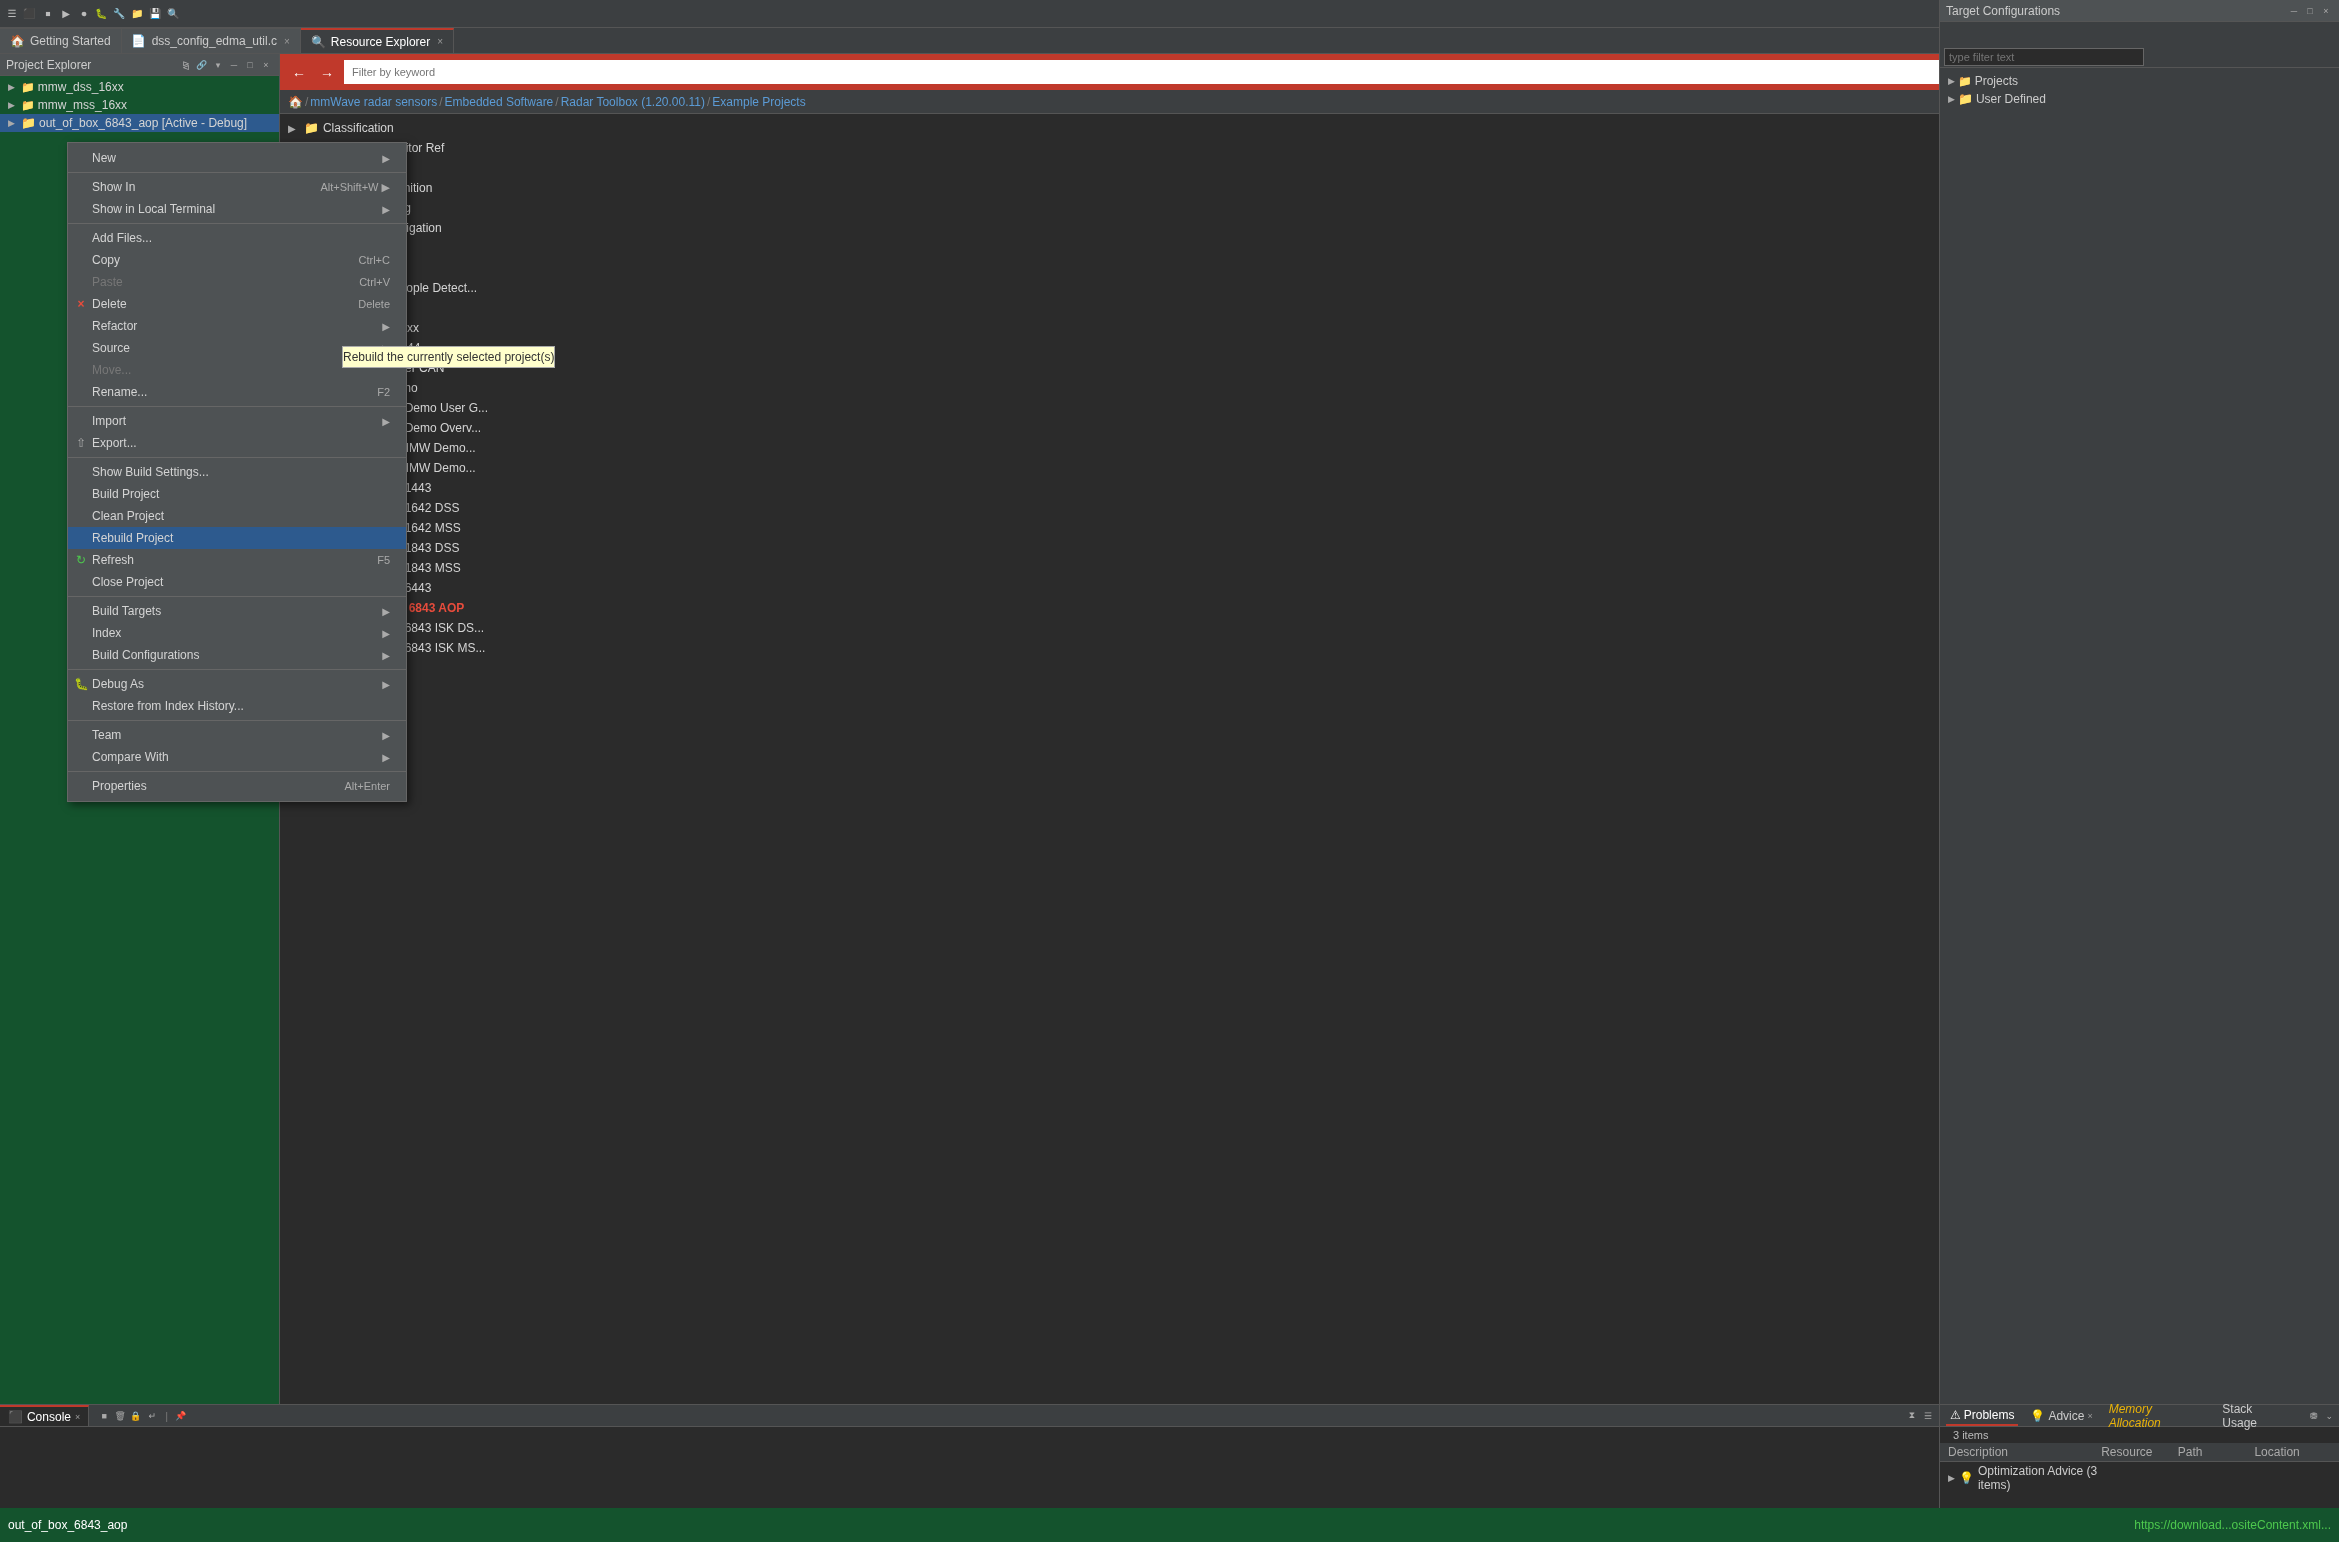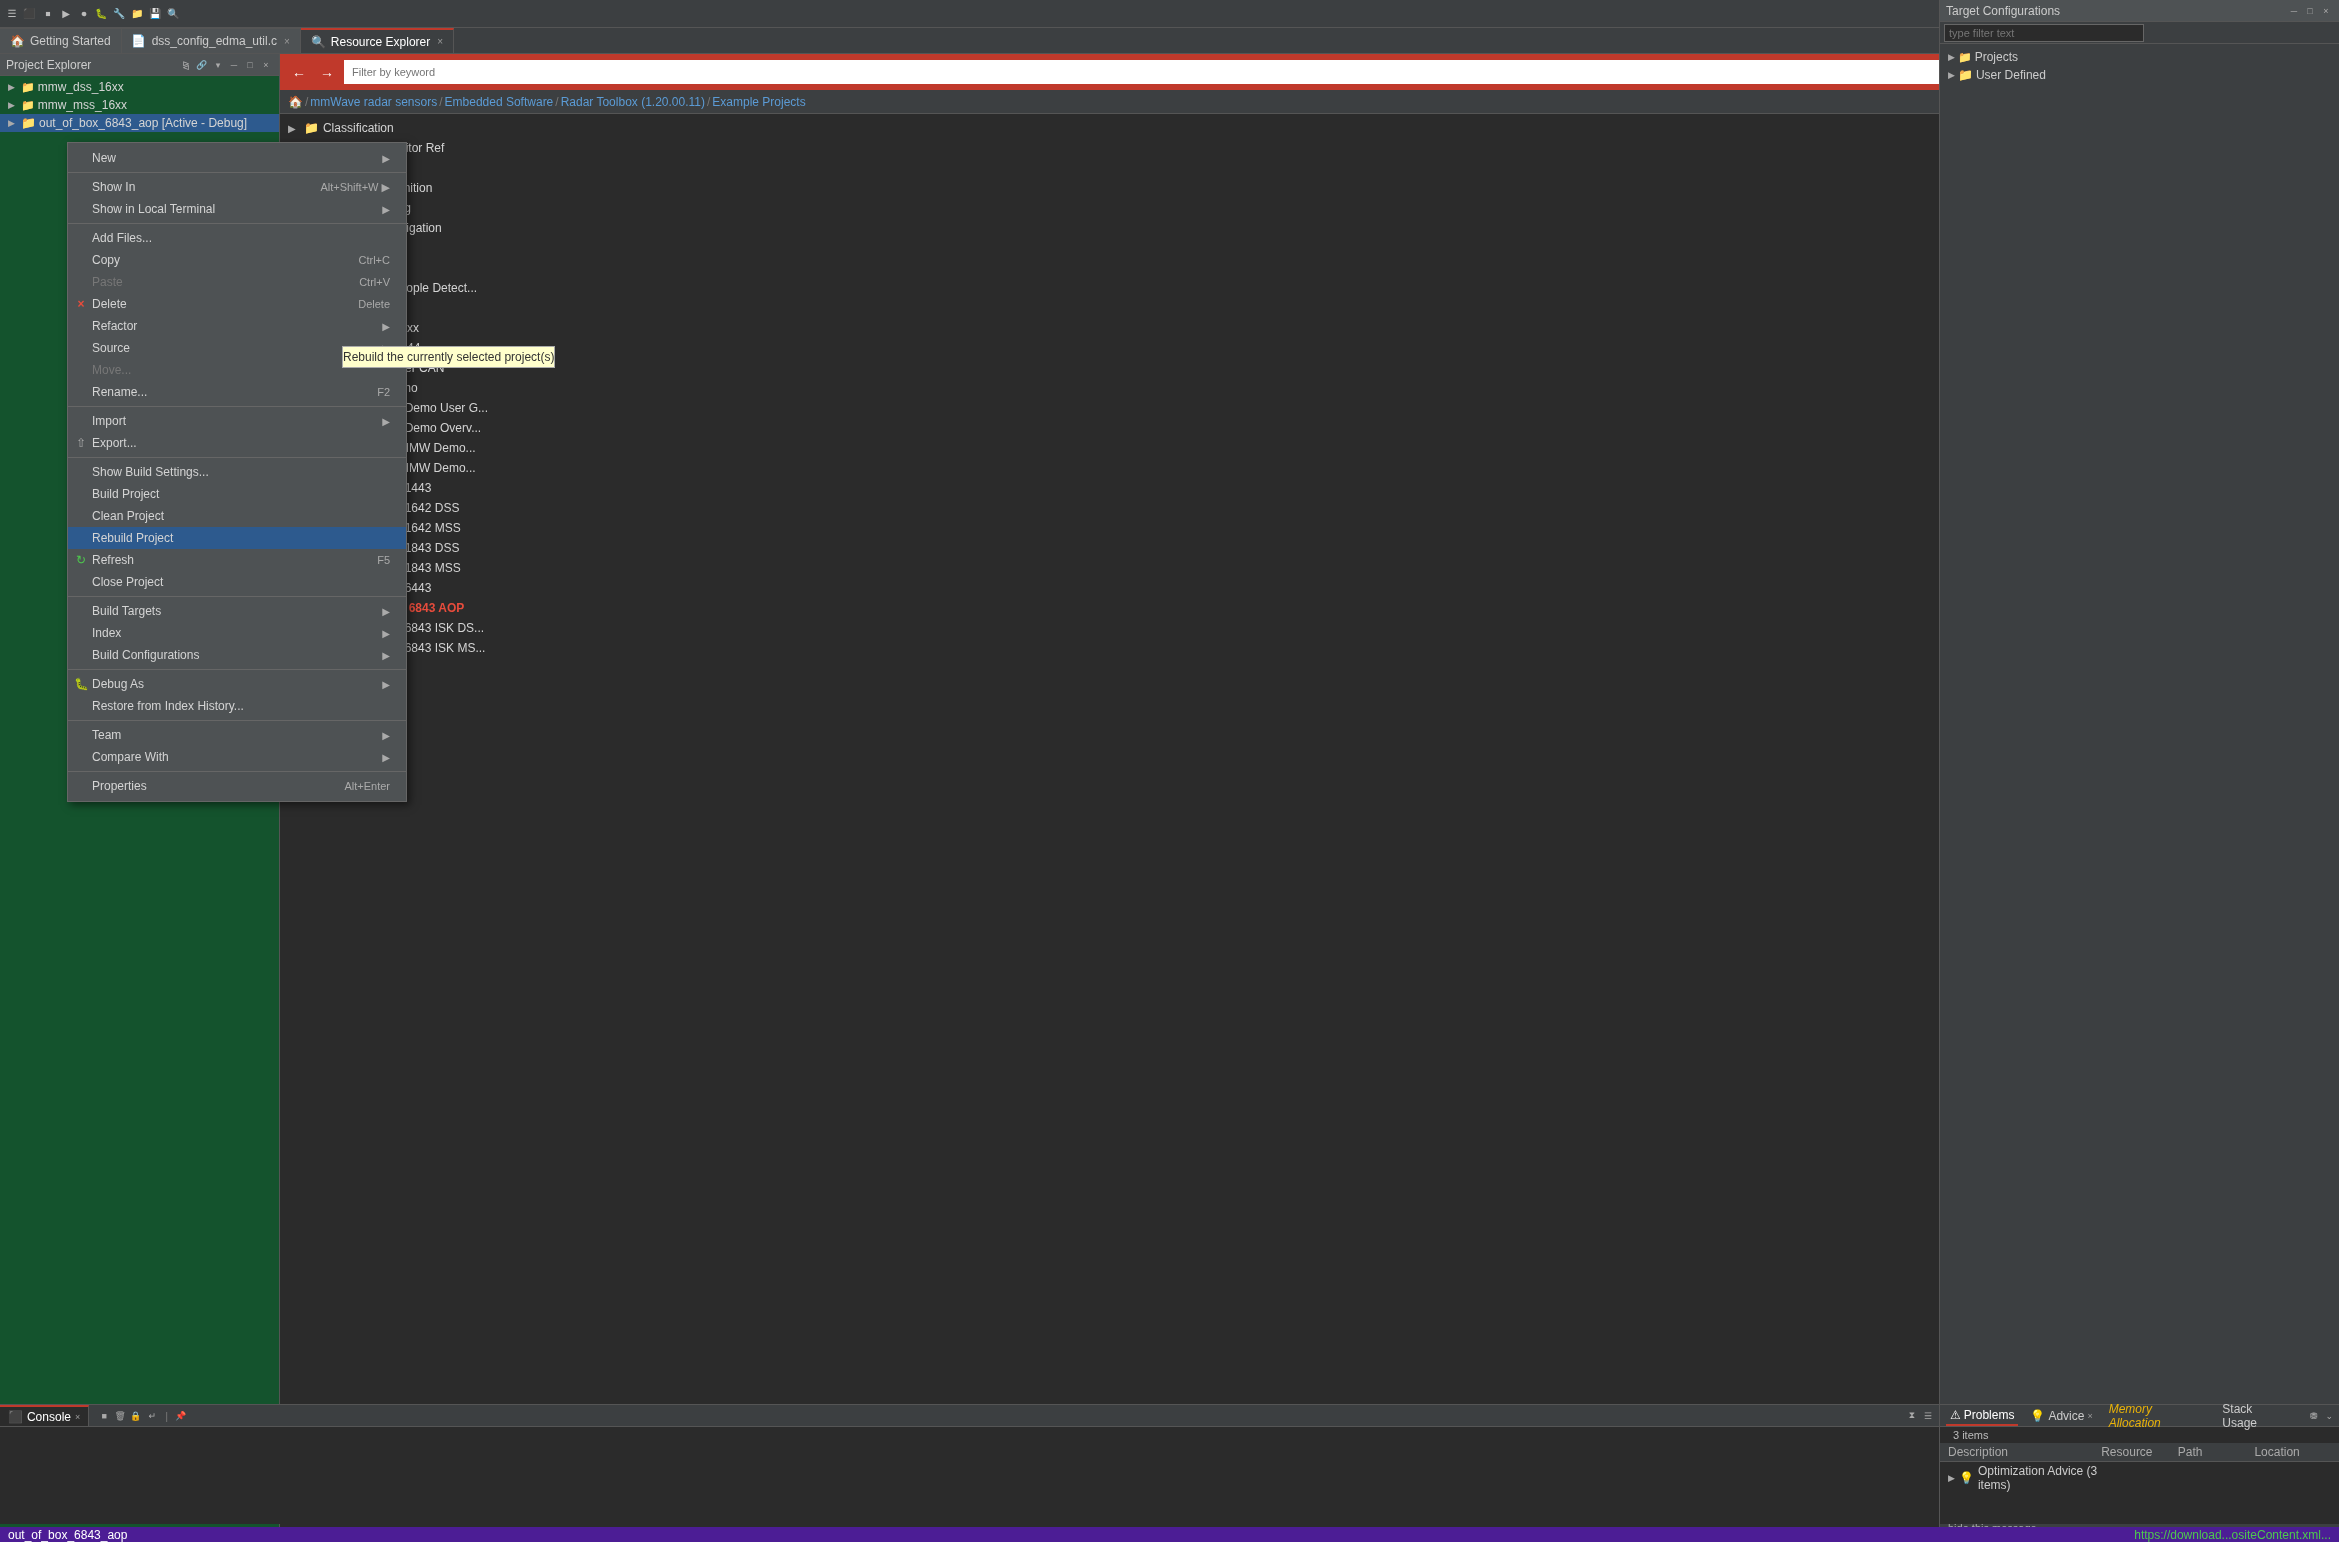--- a/index.html
+++ b/index.html
@@ -252,20 +252,21 @@
     }
     .right-panel-title { flex: 1; }
     .right-panel-toolbar {
       height: 22px;
       background: #3c3f41;
       display: flex;
       align-items: center;
       padding: 0 4px;
       border-bottom: 1px solid #555;
       gap: 2px;
+      margin-top: 24px;
     }
     .filter-input {
       height: 18px;
       background: #2b2b2b;
       border: 1px solid #666;
       color: #ccc;
       padding: 0 4px;
       font-size: 11px;
       width: 200px;
     }
@@ -814,16 +815,16 @@
         <span>💡</span>
         <span>Optimization Advice (3 items)</span>
       </span>
       <span></span>
       <span></span>
       <span></span>
     </div>
   </div>
 </div>
 
-<div style="position:fixed;bottom:0;left:0;right:0;height:15px;background:#4c1d95;display:flex;align-items:center;padding:0 8px;font-size:10px;color:#fff;justify-content:space-between;z-index:200;">
+<div style="position:fixed;bottom:0;left:0;right:0;height:34px;background:#14532d;display:flex;align-items:center;padding:0 8px;font-size:10px;color:#fff;justify-content:space-between;z-index:200;">
   <span>out_of_box_6843_aop</span>
   <span style="color:#4ec94e;">https://download...ositeContent.xml...</span>
 </div>
 
 </body></html>

